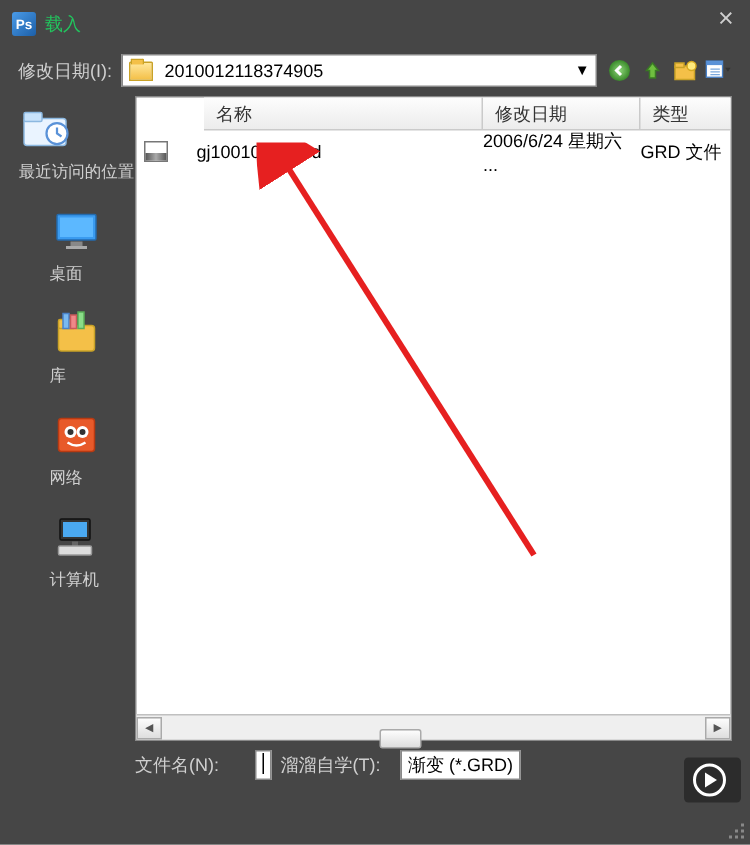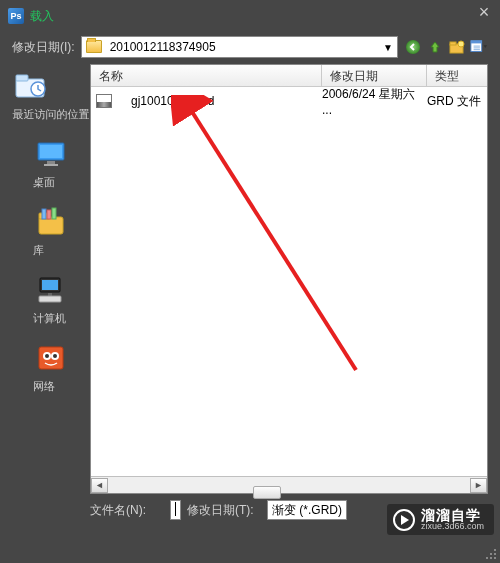--- a/index.html
+++ b/index.html
@@ -19,21 +19,21 @@
 .path-text { font-size: 12px; color: #000; margin-left: 4px; flex:1; }
 .dropdown-arrow { font-size: 10px; color: #000; }
 .nav-icons { display: flex; gap: 4px; align-items: center; }
 .nav-icon { width: 18px; height: 18px; display: flex; align-items: center; justify-content: center; cursor: pointer; }
 .content-row { display: flex; height: 430px; }
 .sidebar { width: 78px; background: #464646; display: flex; flex-direction: column; align-items: center; padding-top: 4px; gap: 14px; }
 .sidebar-item { display: flex; flex-direction: column; align-items: flex-start; gap: 3px; cursor: pointer; }
 .sidebar-icon { width: 36px; height: 36px; display: flex; align-items: center; justify-content: center; }
 .sidebar-label { color: #d0d0d0; font-size: 11px; text-align: center; }
 .file-pane { flex: 1; background: #fff; border: 1px solid #888; display: flex; flex-direction: column; }
-.columns { display: flex; background: linear-gradient(#fdfdfd,#ececec); border-bottom: 1px solid #cacaca; height: 22px; }
+.columns { display: flex; background: linear-gradient(#fdfdfd,#ececec); border-bottom: 1px solid #cacaca; height: 22px; margin-left: 45px; }
 .col { font-size: 12px; color: #333; padding: 3px 8px; border-right: 1px solid #cacaca; }
 .col-name { flex: 1; }
 .col-date { width: 105px; }
 .col-type { width: 60px; border-right: none; }
 .file-list { flex: 1; padding: 4px 0; position: relative; overflow: hidden; }
 .file-row { display: flex; align-items: center; height: 20px; font-size: 12px; }
 .file-row .fname { flex: 1; display: flex; align-items: center; padding-left: 5px; gap: 19px; }
 .file-row .fdate { width: 105px; color: #000; }
 .file-row .ftype { width: 60px; color: #000; }
 .file-ico { width: 16px; height: 14px; background: #fff; border:1px solid #777; position: relative; }
@@ -68,21 +68,21 @@
         <span>Ps</span>
       </div>
     <div class="title-text">载入</div>
     <div class="close-btn">×</div>
   </div>
 
   <div class="dialog-body">
     <div class="lookup-row">
       <div class="lookup-label">修改日期(I):</div>
       <div class="path-select">
-        <div style="display:flex;align-items:flex-start;gap:4px;">
+        <div style="display:flex;align-items:center;gap:4px;">
           <div class="folder-icon"></div>
           <span class="path-text">2010012118374905</span>
         </div>
         <span class="dropdown-arrow">▼</span>
       </div>
       <div class="nav-icons">
         <div class="nav-icon">
           <svg width="16" height="16" viewBox="0 0 16 16">
               <circle cx="8" cy="8" r="7" fill="url(#g1)"></circle>
               <path d="M9 5 L6 8 L9 11" stroke="#fff" stroke-width="2" fill="none"></path>
@@ -151,40 +151,40 @@
                 <rect x="7" y="2" width="4" height="10" fill="#7abaf0" stroke="#4a82c8"></rect>
                 <rect x="12" y="3" width="4" height="9" fill="#f08888" stroke="#c85a5a"></rect>
                 <rect x="17" y="1" width="4" height="11" fill="#8add88" stroke="#5aad58"></rect>
               </svg>
           </div>
           <div class="sidebar-label">库</div>
         </div>
         <div class="sidebar-item">
           <div class="sidebar-icon">
             <svg width="32" height="30" viewBox="0 0 32 30">
-                <rect x="5" y="3" width="20" height="14" rx="1" fill="#333" stroke="#111"></rect>
-                <rect x="7" y="5" width="16" height="10" fill="#4aa8f0"></rect>
-                <rect x="13" y="18" width="4" height="3" fill="#666"></rect>
-                <rect x="4" y="21" width="22" height="6" rx="1" fill="#ddd" stroke="#999"></rect>
-              </svg>
-          </div>
-          <div class="sidebar-label">计算机</div>
-        </div>
-        <div class="sidebar-item">
-          <div class="sidebar-icon">
-            <svg width="32" height="30" viewBox="0 0 32 30">
                 <rect x="4" y="4" width="24" height="22" rx="2" fill="#e85a2a" stroke="#b83a12"></rect>
                 <circle cx="12" cy="13" r="4" fill="#fff"></circle>
                 <circle cx="20" cy="13" r="4" fill="#fff"></circle>
                 <circle cx="12" cy="13" r="2" fill="#333"></circle>
                 <circle cx="20" cy="13" r="2" fill="#333"></circle>
                 <path d="M10 20 Q16 24 22 20" stroke="#fff" stroke-width="1.5" fill="none"></path>
               </svg>
           </div>
           <div class="sidebar-label">网络</div>
+        </div>
+        <div class="sidebar-item">
+          <div class="sidebar-icon">
+            <svg width="32" height="30" viewBox="0 0 32 30">
+                <rect x="5" y="3" width="20" height="14" rx="1" fill="#333" stroke="#111"></rect>
+                <rect x="7" y="5" width="16" height="10" fill="#4aa8f0"></rect>
+                <rect x="13" y="18" width="4" height="3" fill="#666"></rect>
+                <rect x="4" y="21" width="22" height="6" rx="1" fill="#ddd" stroke="#999"></rect>
+              </svg>
+          </div>
+          <div class="sidebar-label">计算机</div>
         </div>
       </div>
 
       <div class="file-pane">
         <div class="columns">
           <div class="col col-name">名称</div>
           <div class="col col-date">修改日期</div>
           <div class="col col-type">类型</div>
         </div>
         <div class="file-list">
@@ -214,37 +214,33 @@
         </div>
       </div>
     </div>
 
     <div class="bottom-fields">
       <div class="field-row">
         <div class="field-label">文件名(N):</div>
         <div class="field-input"><span class="text-cursor"></span><span></span></div>
       </div>
       <div class="field-row">
-        <div class="field-label">修改日期(T):</div>
+        <div class="field-label">溜溜自学(T):</div>
         <div class="field-select">
           <span>渐变 (*.GRD)</span>
         </div>
       </div>
     </div>
   </div>
 </div>
 
 <div class="watermark">
   <div class="play">
       <span></span>
     </div>
-  <div class="wm-text">
-    <span class="wm-main">溜溜自学</span>
-    <span class="wm-sub">zixue.3d66.com</span>
-  </div>
 </div>
 
 <div class="resize-grip">
   <span style="right:0;bottom:0"></span>
     <span style="right:4px;bottom:0"></span>
     <span style="right:8px;bottom:0"></span>
   <span style="right:0;bottom:4px"></span>
     <span style="right:4px;bottom:4px"></span>
   <span style="right:0;bottom:8px"></span>
 </div>

